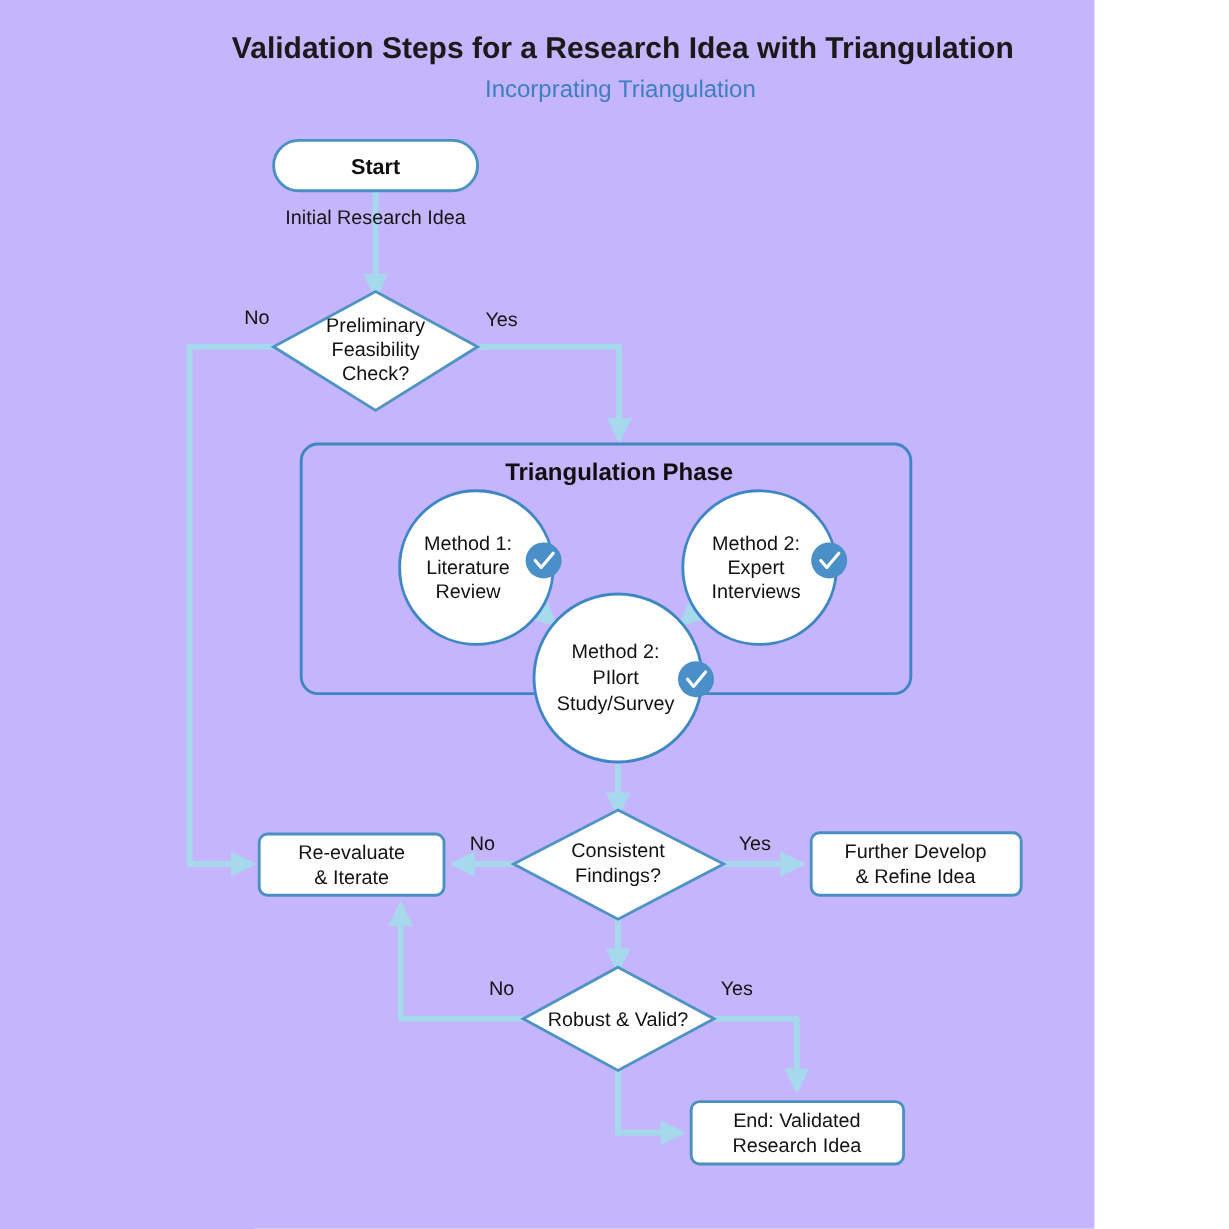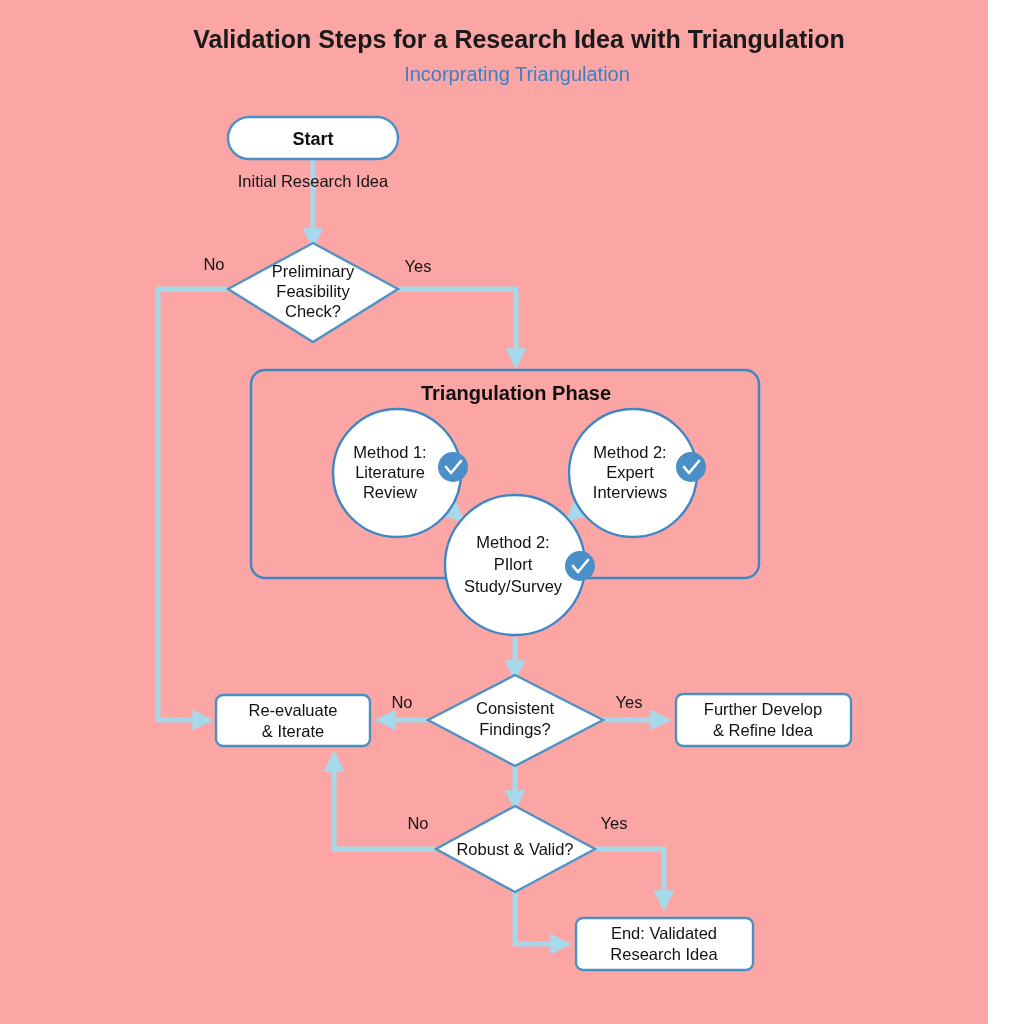--- a/index.html
+++ b/index.html
@@ -8,23 +8,23 @@
     background: #ffffff;
   }
   body {
     width: 1024px;
     height: 1024px;
     font-family: "Liberation Sans", sans-serif;
     overflow: hidden;
   }
   #canvas {
     position: relative;
-    width: 988px;
+    width: 912px;
     height: 1024px;
-    background: #fca5a5;
+    background: #c4b5fd;
   }
   svg#flow {
     position: absolute;
     top: 0;
     left: 0;
     width: 1024px;
     height: 1024px;
   }
   .title-text {
     font-family: "Liberation Sans", sans-serif;

